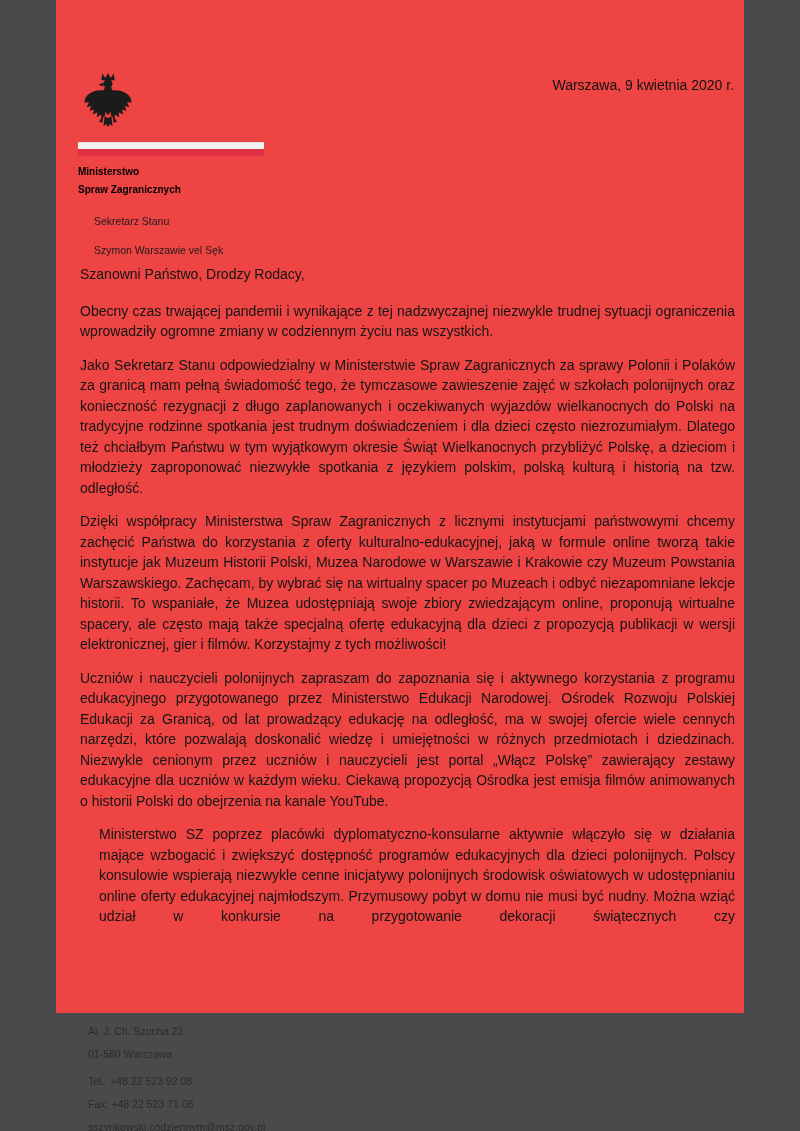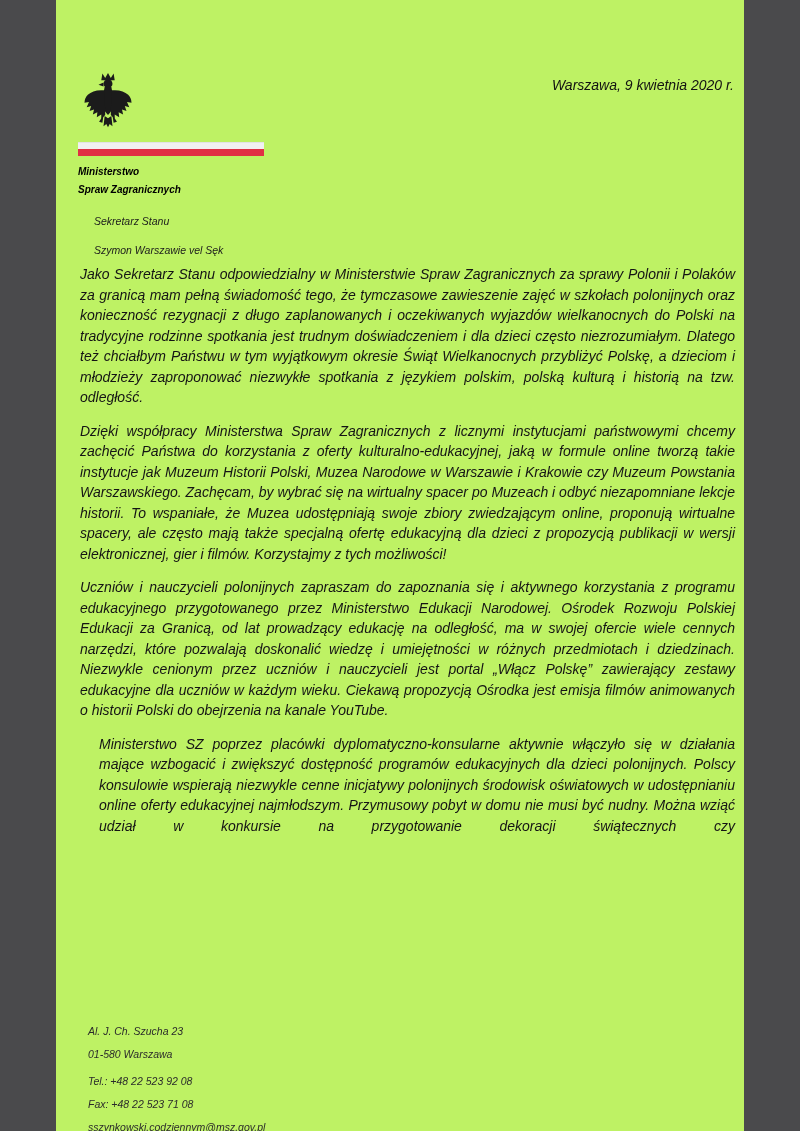--- a/index.html
+++ b/index.html
@@ -7,24 +7,23 @@
   body {
     width: 800px; height: 1131px;
     background: #4a4a4c;
     font-family: "Liberation Sans", sans-serif;
     position: relative;
     overflow: hidden;
   }
   .page {
     position: absolute;
     left: 56px; top: 0;
-    width: 688px; height: 1131px;
-    background: #bef264;
+    width: 688px; height: 1013px;
+    background: #ef4444;
     color: #161616;
-    font-style: italic;
   }
   .date-line {
     position: absolute;
     top: 77px; right: 10px;
     font-size: 14px;
     color: #111;
   }
   .emblem {
     position: absolute;
     top: 68px; left: 24px;
@@ -108,20 +107,22 @@
   <div class="ministry-block">
     <div class="ministry-name">Ministerstwo</div>
     <div class="ministry-name">Spraw Zagranicznych</div>
     <div class="ministry-sub">
       <div>Sekretarz Stanu</div>
       <div>Szymon Warszawie vel Sęk</div>
     </div>
   </div>
 
   <div class="letter-body">
+    <p class="salutation">Szanowni Państwo, Drodzy Rodacy,</p>
+    <p class="para">Obecny czas trwającej pandemii i wynikające z tej nadzwyczajnej niezwykle trudnej sytuacji ograniczenia wprowadziły ogromne zmiany w codziennym życiu nas wszystkich.</p>
     <p class="para">Jako Sekretarz Stanu odpowiedzialny w Ministerstwie Spraw Zagranicznych za sprawy Polonii i Polaków za granicą mam pełną świadomość tego, że tymczasowe zawieszenie zajęć w szkołach polonijnych oraz konieczność rezygnacji z długo zaplanowanych i oczekiwanych wyjazdów wielkanocnych do Polski na tradycyjne rodzinne spotkania jest trudnym doświadczeniem i dla dzieci często niezrozumiałym. Dlatego też chciałbym Państwu w tym wyjątkowym okresie Świąt Wielkanocnych przybliżyć Polskę, a dzieciom i młodzieży zaproponować niezwykłe spotkania z językiem polskim, polską kulturą i historią na tzw. odległość.</p>
     <p class="para">Dzięki współpracy Ministerstwa Spraw Zagranicznych z licznymi instytucjami państwowymi chcemy zachęcić Państwa do korzystania z oferty kulturalno-edukacyjnej, jaką w formule online tworzą takie instytucje jak Muzeum Historii Polski, Muzea Narodowe w Warszawie i Krakowie czy Muzeum Powstania Warszawskiego. Zachęcam, by wybrać się na wirtualny spacer po Muzeach i odbyć niezapomniane lekcje historii. To wspaniałe, że Muzea udostępniają swoje zbiory zwiedzającym online, proponują wirtualne spacery, ale często mają także specjalną ofertę edukacyjną dla dzieci z propozycją publikacji w wersji elektronicznej, gier i filmów. Korzystajmy z tych możliwości!</p>
     <p class="para">Uczniów i nauczycieli polonijnych zapraszam do zapoznania się i aktywnego korzystania z programu edukacyjnego przygotowanego przez Ministerstwo Edukacji Narodowej. Ośrodek Rozwoju Polskiej Edukacji za Granicą, od lat prowadzący edukację na odległość, ma w swojej ofercie wiele cennych narzędzi, które pozwalają doskonalić wiedzę i umiejętności w różnych przedmiotach i dziedzinach. Niezwykle cenionym przez uczniów i nauczycieli jest portal „Włącz Polskę” zawierający zestawy edukacyjne dla uczniów w każdym wieku. Ciekawą propozycją Ośrodka jest emisja filmów animowanych o historii Polski do obejrzenia na kanale YouTube.</p>
     <p class="para cont">Ministerstwo SZ poprzez placówki dyplomatyczno-konsularne aktywnie włączyło się w działania mające wzbogacić i zwiększyć dostępność programów edukacyjnych dla dzieci polonijnych. Polscy konsulowie wspierają niezwykle cenne inicjatywy polonijnych środowisk oświatowych w udostępnianiu online oferty edukacyjnej najmłodszym. Przymusowy pobyt w domu nie musi być nudny. Można wziąć udział w konkursie na przygotowanie dekoracji świątecznych czy</p>
   </div>
 
   <div class="footer">
     <div class="block">
       <div>Al. J. Ch. Szucha 23</div>
       <div>01-580 Warszawa</div>

